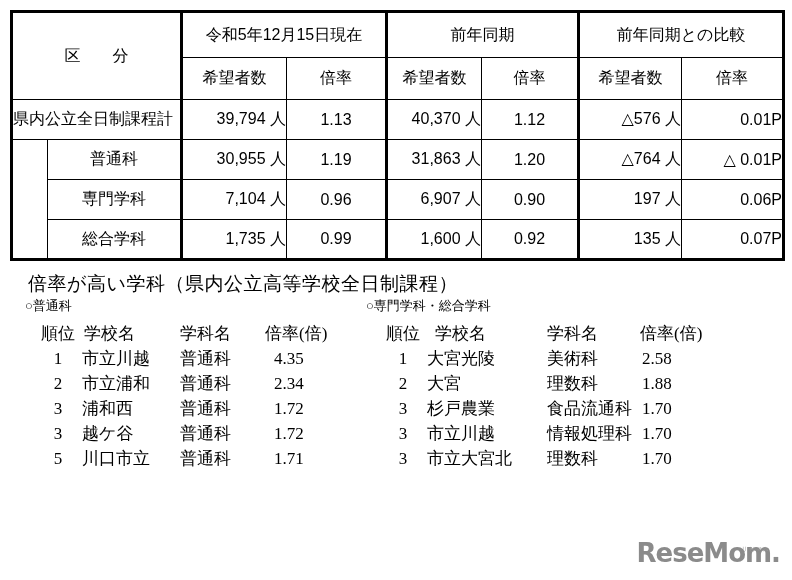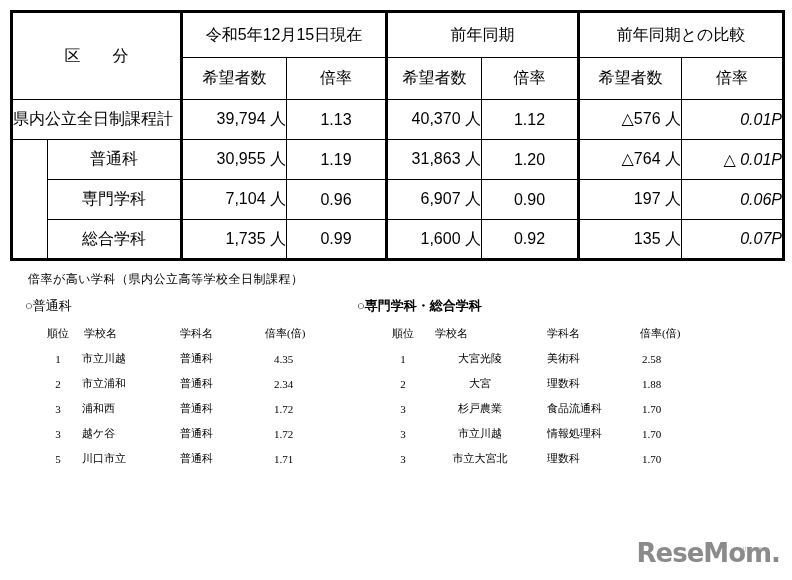--- a/index.html
+++ b/index.html
@@ -41,62 +41,62 @@
   .grp { border-left: 3px solid #000 !important; }
   th.row-label-total {
     text-align: left; padding-left: 3px;
     font-size: 15.5px; letter-spacing: 0px;
     border-bottom: none;
   }
   th.row-label-sub { text-align: center; font-size: 16px; }
   td.spacer { border-top: none; border-bottom: none; }
   td.num  { text-align: right; padding-right: 14px; }
   td.rate-c { text-align: center; }
-  td.rate-r { text-align: right; padding-right: 14px; font-style: italic; }
+  td.rate-r { text-align: right; padding-right: 14px; }
 
   
   .serif { font-family: "Liberation Serif", "DejaVu Serif", serif; }
   .section-title {
     position: absolute; left: 28px; top: 271px;
-    font-size: 12px; letter-spacing: 0.5px;
+    font-size: 19px; letter-spacing: 0.5px;
   }
   .list-heading {
     position: absolute; top: 297px;
     font-size: 13px;
   }
   .list-heading.left  { left: 25px; }
-  .list-heading.right { left: 357px; font-weight: bold; }
+  .list-heading.right { left: 366px; }
 
   table.list-table {
     position: absolute; top: 321px;
     border-collapse: collapse;
     table-layout: fixed;
   }
   table.list-table.left  { left: 40px; }
   table.list-table.right { left: 385px; }
   table.list-table th, table.list-table td {
     border: none; padding: 0;
     height: 25px;
     font-weight: normal;
-    font-size: 11px;
+    font-size: 17px;
     white-space: nowrap;
     vertical-align: middle;
     text-align: left;
   }
   table.list-table .rank   { text-align: center; }
   
   table.list-table.left th.school { padding-left: 8px; }
   table.list-table.left td.school { padding-left: 6px; }
   table.list-table.left th.dept   { padding-left: 4px; }
   table.list-table.left td.dept   { padding-left: 4px; }
   table.list-table.left th.rateh  { padding-left: 5px; }
   table.list-table.left td.ratev  { padding-left: 14px; }
   
   table.list-table.right th.school { padding-left: 14px; }
-  table.list-table.right td.school { padding-left: 6px; text-align: center; }
+  table.list-table.right td.school { padding-left: 6px; }
   table.list-table.right th.dept   { padding-left: 14px; }
   table.list-table.right td.dept   { padding-left: 14px; }
   table.list-table.right th.rateh  { padding-left: 7px; }
   table.list-table.right td.ratev  { padding-left: 9px; }
 
   
   .logo {
     position: absolute; right: 12px; top: 540px;
     color: #8b8b8b;
     font-family: "DejaVu Sans", sans-serif;

